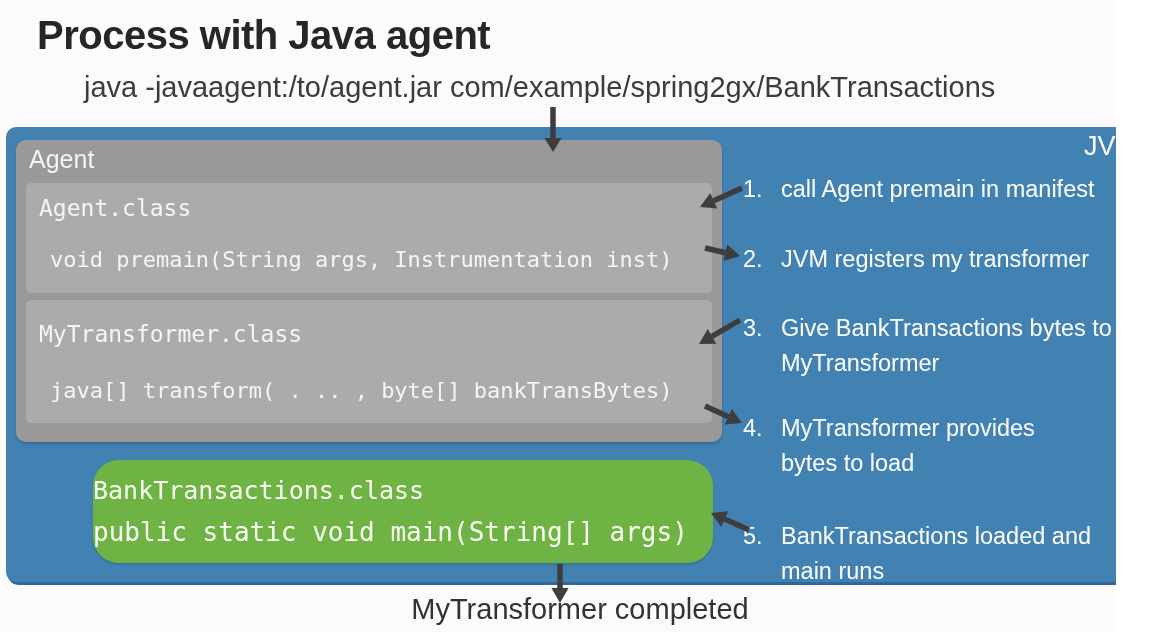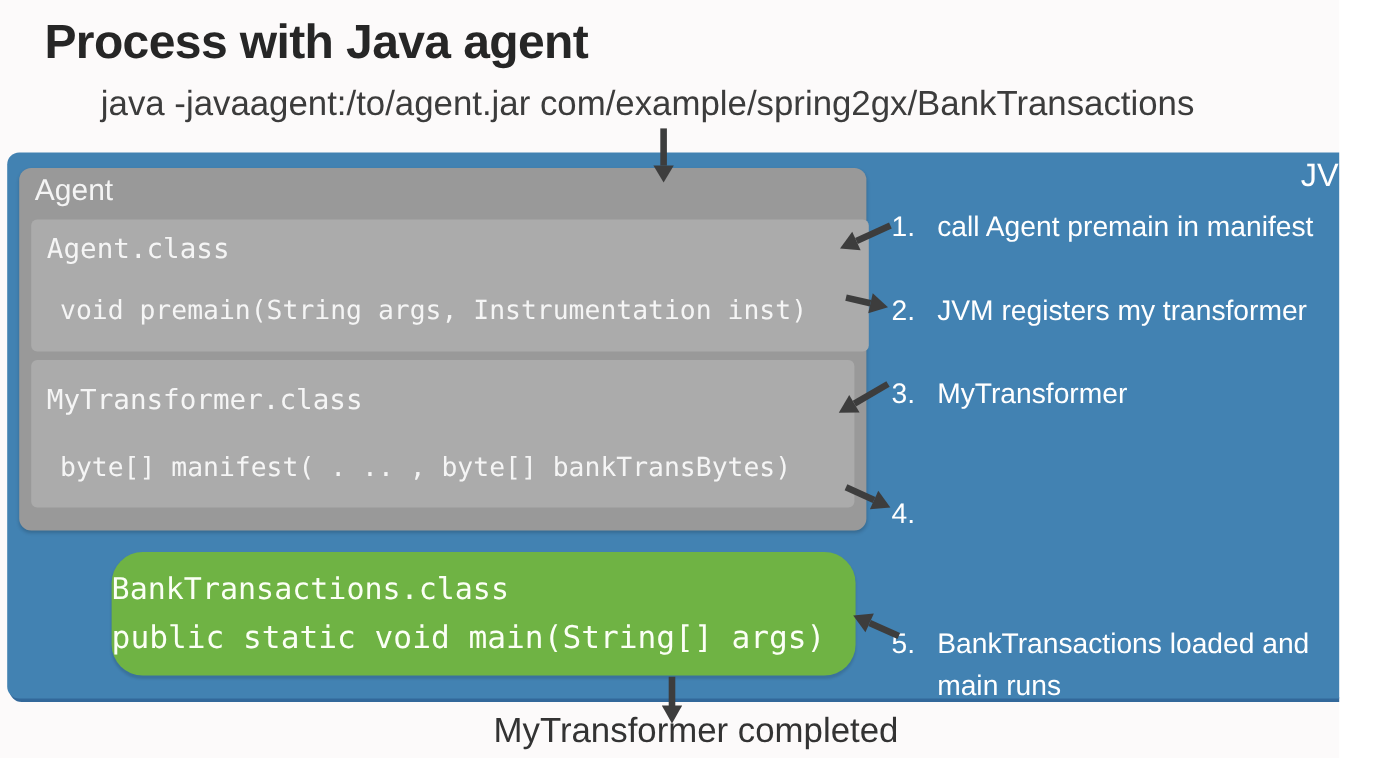--- a/index.html
+++ b/index.html
@@ -34,21 +34,21 @@
   .agent-label{
     position:absolute;left:13px;top:5px;
     font-size:25px;color:#f4f4f4;
   }
   .class-box{
     position:absolute;left:10px;width:686px;
     background:var(--class_gray,#ababab);border-radius:5px;
     color:#f5f5f5;
     font-family:"DejaVu Sans Mono","Liberation Mono",monospace;
   }
-  .class-box-1{top:43px;height:110px;padding-left:12px;}
+  .class-box-1{top:43px;height:110px;}
   .class-box-2{top:160px;height:123px;}
   .class-name{position:absolute;left:13px;font-size:23px;white-space:pre;}
   .class-box-1 .class-name{top:12px;}
   .class-box-2 .class-name{top:21px;}
   .class-sig{position:absolute;left:24px;font-size:22px;white-space:pre;}
   .class-box-1 .class-sig{top:64px;}
   .class-box-2 .class-sig{top:78px;}
   .bank-box{
     position:absolute;left:87px;top:333px;width:620px;height:103px;
     background:var(--bank_green,#6fb344);border-radius:26px;
@@ -88,21 +88,21 @@
     <div class="agent-box">
       <div class="agent-label">Agent</div>
 
       <div class="class-box class-box-1">
         <div class="class-name">Agent.class</div>
         <div class="class-sig">void premain(String args, Instrumentation inst)</div>
       </div>
 
       <div class="class-box class-box-2">
         <div class="class-name">MyTransformer.class</div>
-        <div class="class-sig">byte[] manifest( . .. , byte[] bankTransBytes)</div>
+        <div class="class-sig">java[] transform( . .. , byte[] bankTransBytes)</div>
       </div>
     </div>
 
     <div class="bank-box">
       <div class="bank-name">BankTransactions.class</div>
       <div class="bank-sig">public static void main(String[] args)</div>
     </div>
   </div>
 
   <div class="step s1">
@@ -117,26 +117,31 @@
     <span class="step-num">2.</span>
     <span class="step-lines">
       <span class="l">JVM registers my transformer</span>
       <span class="l"></span>
     </span>
   </div>
 
   <div class="step s3">
     <span class="step-num">3.</span>
     <span class="step-lines">
+      <span class="l">Give BankTransactions bytes to</span>
       <span class="l">MyTransformer</span>
     </span>
   </div>
 
   <div class="step s4">
     <span class="step-num">4.</span>
+    <span class="step-lines">
+      <span class="l">MyTransformer provides</span>
+      <span class="l">bytes to load</span>
+    </span>
   </div>
 
   <div class="step s5">
     <span class="step-num">5.</span>
     <span class="step-lines">
       <span class="l">BankTransactions loaded and</span>
       <span class="l">main runs</span>
     </span>
   </div>
 

